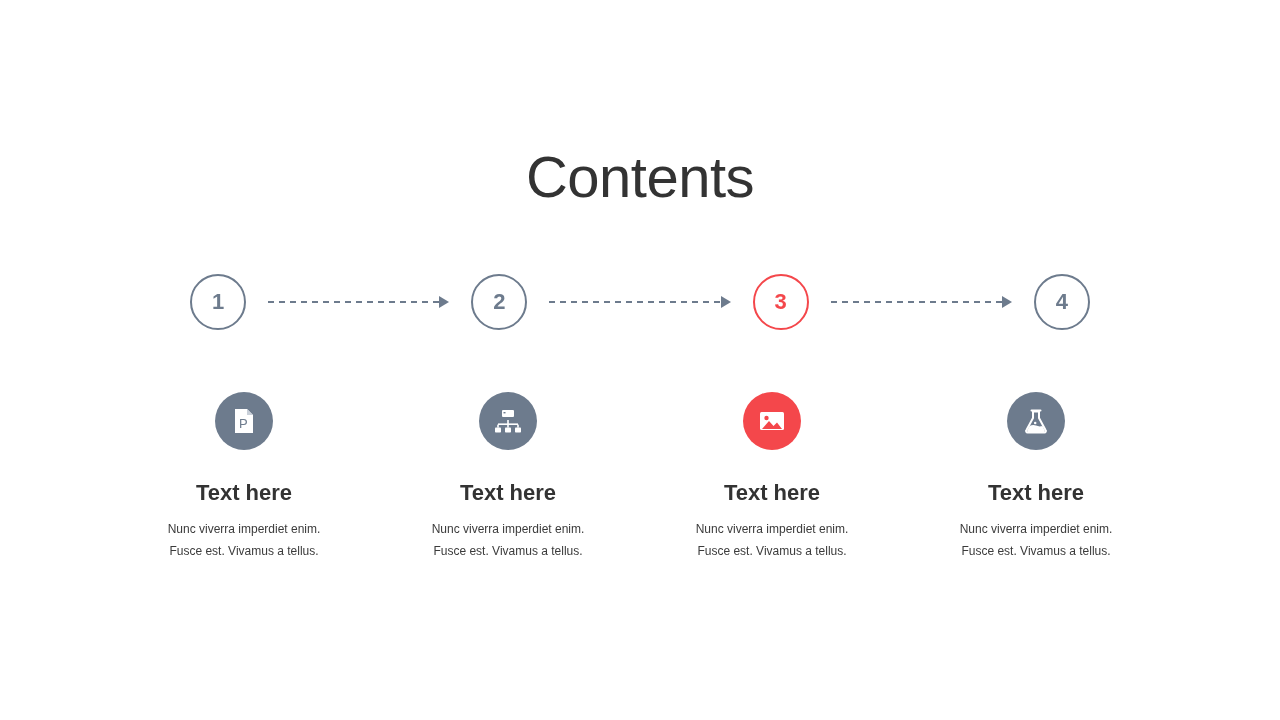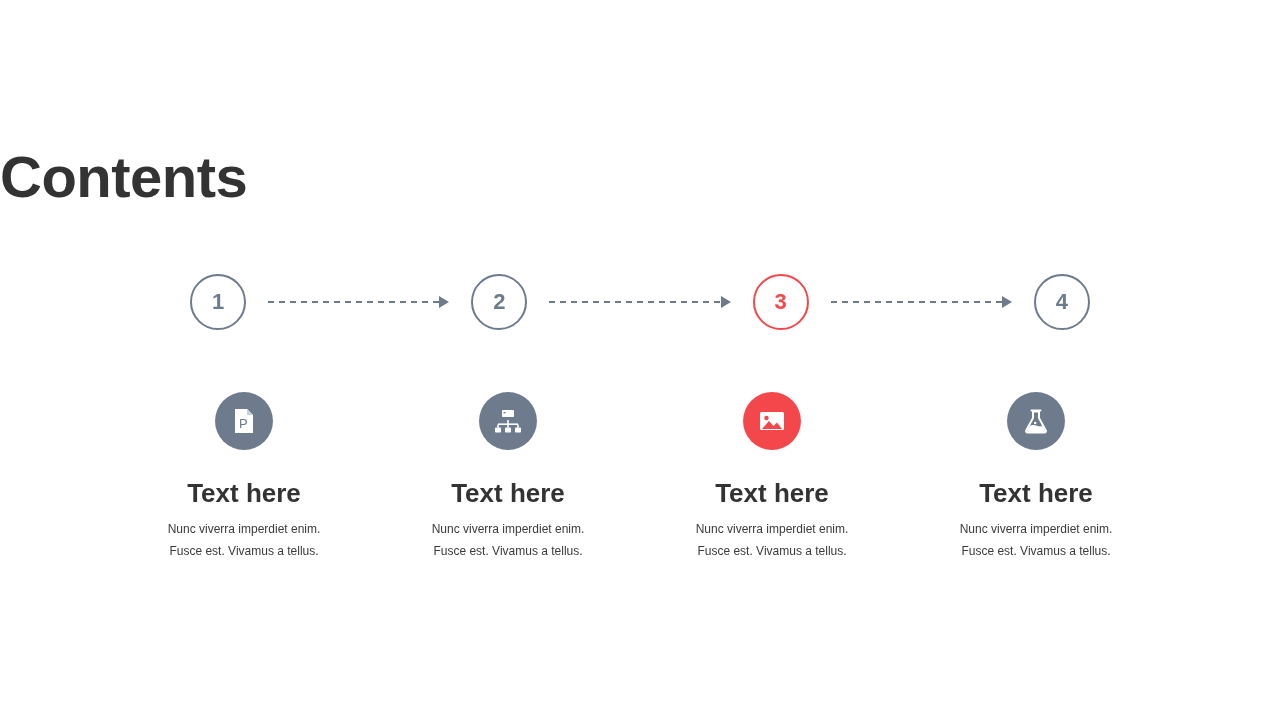--- a/index.html
+++ b/index.html
@@ -20,23 +20,23 @@
     height: 720px;
     background: #ffffff;
   }
 
   
   .title {
     position: absolute;
     top: 146px;
     left: 0;
     width: 1280px;
-    text-align: left;
+    text-align: center;
     font-size: 58px;
-    font-weight: bold;
+    font-weight: normal;
     color: #333333;
     letter-spacing: -0.5px;
     line-height: 62px;
   }
 
   
   .stepper {
     position: absolute;
     top: 272px;
     left: 190px;
@@ -117,21 +117,21 @@
     justify-content: center;
   }
   .icon-circle.accent {
     background: #f4474b;
   }
   .icon-circle svg {
     display: block;
   }
   .col-heading {
     margin-top: 30px;
-    font-size: 26px;
+    font-size: 22px;
     font-weight: bold;
     color: #333333;
     line-height: 26px;
   }
   .col-body {
     margin-top: 12px;
     font-size: 12px;
     color: #3b3b3b;
     line-height: 22px;
     text-align: center;

